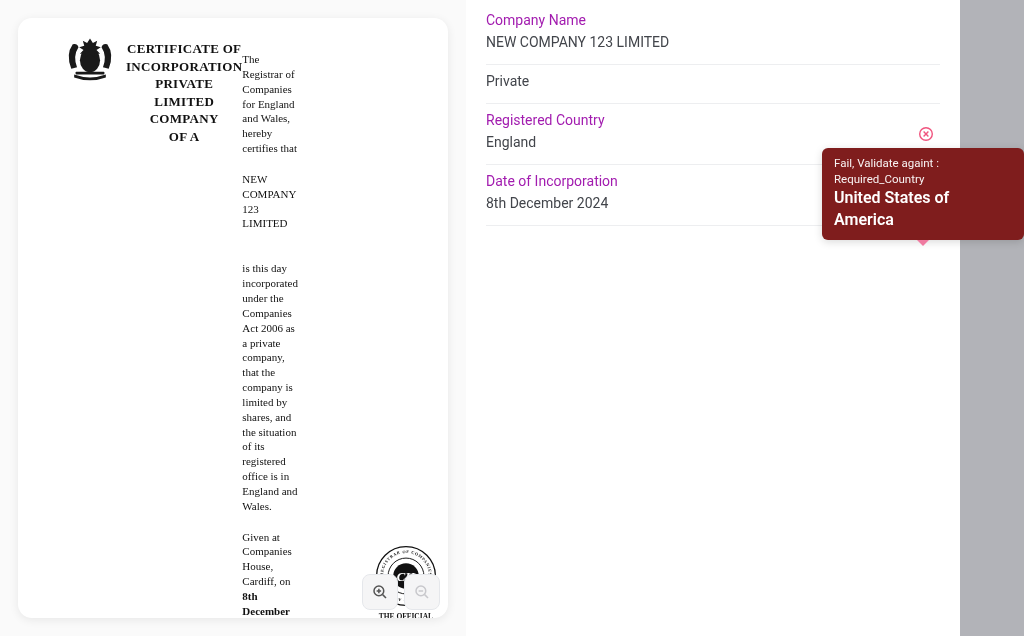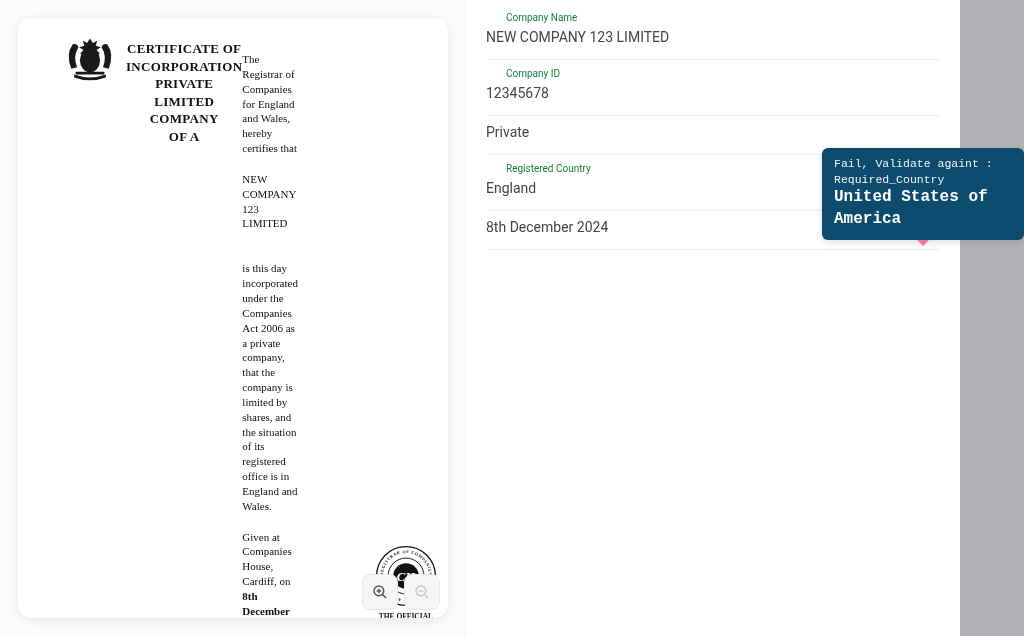--- a/index.html
+++ b/index.html
@@ -41,26 +41,26 @@
   .seal-circle { width:64px; height:64px; margin:0 auto 4px auto; position:relative; }
   .seal-circle svg { width:100%; height:100%; }
   .zoom-controls { position:absolute; right:8px; bottom:8px; display:flex; gap:6px; }
   .zoom-btn { width:36px; height:36px; border-radius:8px; background:#f5f5f6; border:1px solid #e5e7eb; display:flex; align-items:center; justify-content:center; cursor:pointer; color:#555; }
   .zoom-btn.inactive { color:#c8c8cc; }
   .zoom-btn svg { width:18px; height:18px; }
 
   .right-col { flex:1; display:flex; }
   .panel { flex:1; padding: 4px 20px 0 20px; background:#fff; }
   .field { border-bottom:1px solid #edeef0; padding:8px 0 14px 0; position:relative; }
-  .field-label { font-size:10px; color:#15803d; margin-bottom:6px;margin-left:20px; }
+  .field-label { font-size:14px; color:#a21caf; margin-bottom:6px; }
   .field-value { font-size:14px; color:#42454b; }
   .error-icon { position:absolute; right:6px; top:22px; width:16px; height:16px; color:#f0547e; }
   .side-strip { width:64px; background:#b2b3b8; }
 
-  .tooltip { position:absolute; top:148px; left:822px; background:#0c4a6e; color:#fff; border-radius:6px; padding:8px 12px 10px 12px; font-size:12.5px; line-height:1.35; box-shadow:0 2px 8px rgba(0,0,0,.15); min-width:170px; z-index:10;font-family:Liberation Mono, monospace; }
+  .tooltip { position:absolute; top:148px; left:822px; background:#7f1d1d; color:#fff; border-radius:6px; padding:8px 12px 10px 12px; font-size:12.5px; line-height:1.35; box-shadow:0 2px 8px rgba(0,0,0,.15); min-width:170px; z-index:10; }
   .tooltip::after { content:""; position:absolute; bottom:-6px; left:50%; transform:translateX(-50%); border:6px solid transparent; border-top-color:#ef7aa0; border-bottom:none;}
   .tooltip .tt-line1 { font-weight:400; opacity:.95; font-size:11.5px; }
   .tooltip .tt-line2 { font-weight:600; font-size:16px; }
 </style>
 </head>
 <body>
 
 <div class="left-col">
   <div class="doc-card">
     <div class="doc-top-bar"></div>
@@ -147,38 +147,35 @@
   </div>
 </div>
 
 <div class="right-col">
   <div class="panel">
     <div class="field">
       <div class="field-label">Company Name</div>
       <div class="field-value">NEW COMPANY 123 LIMITED</div>
     </div>
     <div class="field">
-      <div class="field-label">Company ID</div>
-      <div class="field-value">12345678</div>
-    </div>
-    <div class="field">
       <div class="field-value">Private</div>
     </div>
     <div class="field">
       <div class="field-label">Registered Country</div>
       <div class="field-value">England</div>
       <span class="error-icon">
         <svg viewBox="0 0 16 16" fill="none" stroke="currentColor" stroke-width="1.4">
             <circle cx="8" cy="8" r="6.3"></circle>
             <line x1="5.6" y1="5.6" x2="10.4" y2="10.4"></line>
             <line x1="10.4" y1="5.6" x2="5.6" y2="10.4"></line>
           </svg>
       </span>
     </div>
     <div class="field">
+      <div class="field-label">Date of Incorporation</div>
       <div class="field-value">8th December 2024</div>
     </div>
   </div>
   <div class="side-strip"></div>
 </div>
 
 <div class="tooltip">
   <div class="tt-line1">Fail, Validate againt : Required_Country</div>
   <div class="tt-line2">United States of America</div>
 </div>

